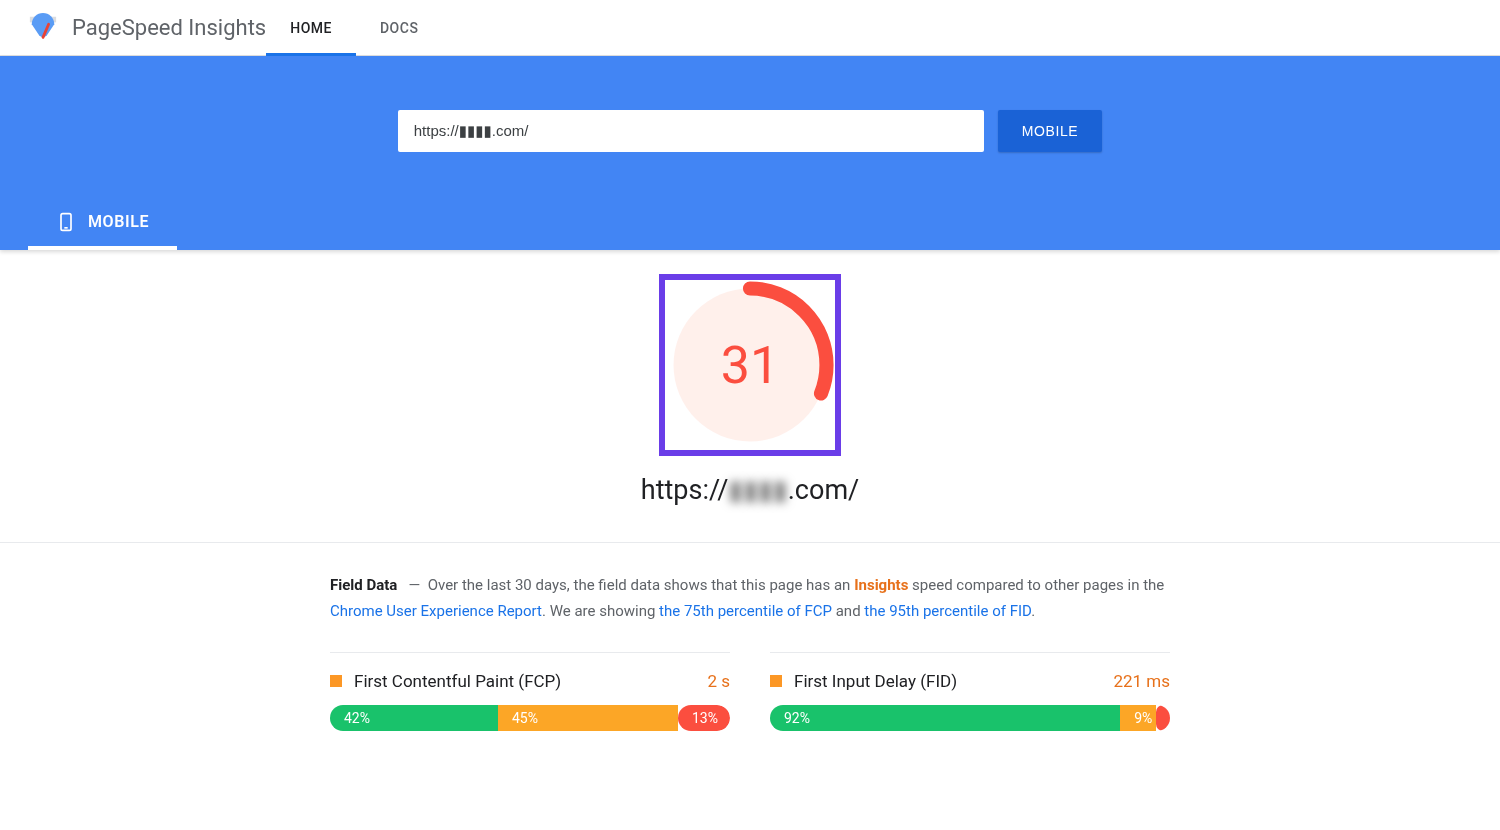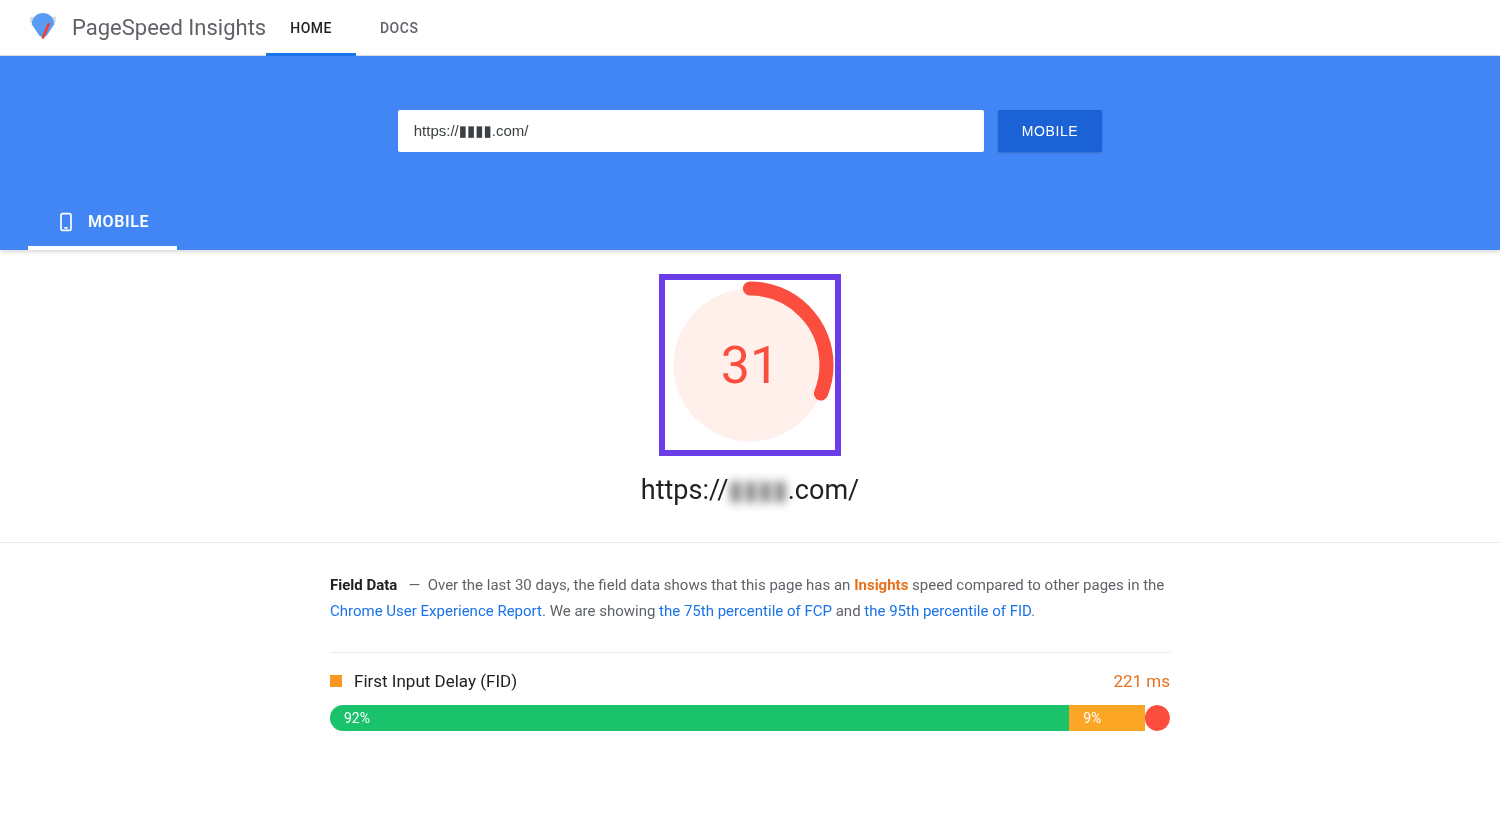--- a/index.html
+++ b/index.html
@@ -99,20 +99,38 @@
 <div class="field-data">
   <p class="fd-desc">
     <b>Field Data</b>
     &nbsp; — &nbsp;<span>Over the last 30 days, the field data shows that this page has an </span><span class="mod">Insights</span><span> speed compared to other pages in the </span><a>Chrome User Experience Report</a><span>. We are showing </span><a>the 75th percentile of FCP</a><span> and </span><a>the 95th percentile of FID</a><span>.</span>
   </p>
 
   <div class="metrics-row">
     <div class="metric">
       <div class="metric-head">
         <span class="sq"></span>
+        <span>First Contentful Paint (FCP)</span>
+        <span class="metric-val">2 s</span>
+      </div>
+      <div class="dist-bar">
+        <div class="seg-g" style="width:42%">
+            <span>42%</span>
+          </div>
+        <div class="seg-o" style="width:45%">
+            <span>45%</span>
+          </div>
+        <div class="seg-r" style="width:13%">
+            <span>13%</span>
+          </div>
+      </div>
+    </div>
+    <div class="metric">
+      <div class="metric-head">
+        <span class="sq"></span>
         <span>First Input Delay (FID)</span>
         <span class="metric-val">221 ms</span>
       </div>
       <div class="dist-bar">
         <div class="seg-g" style="width:88%">
             <span>92%</span>
           </div>
         <div class="seg-o" style="width:9%">
             <span>9%</span>
           </div>

